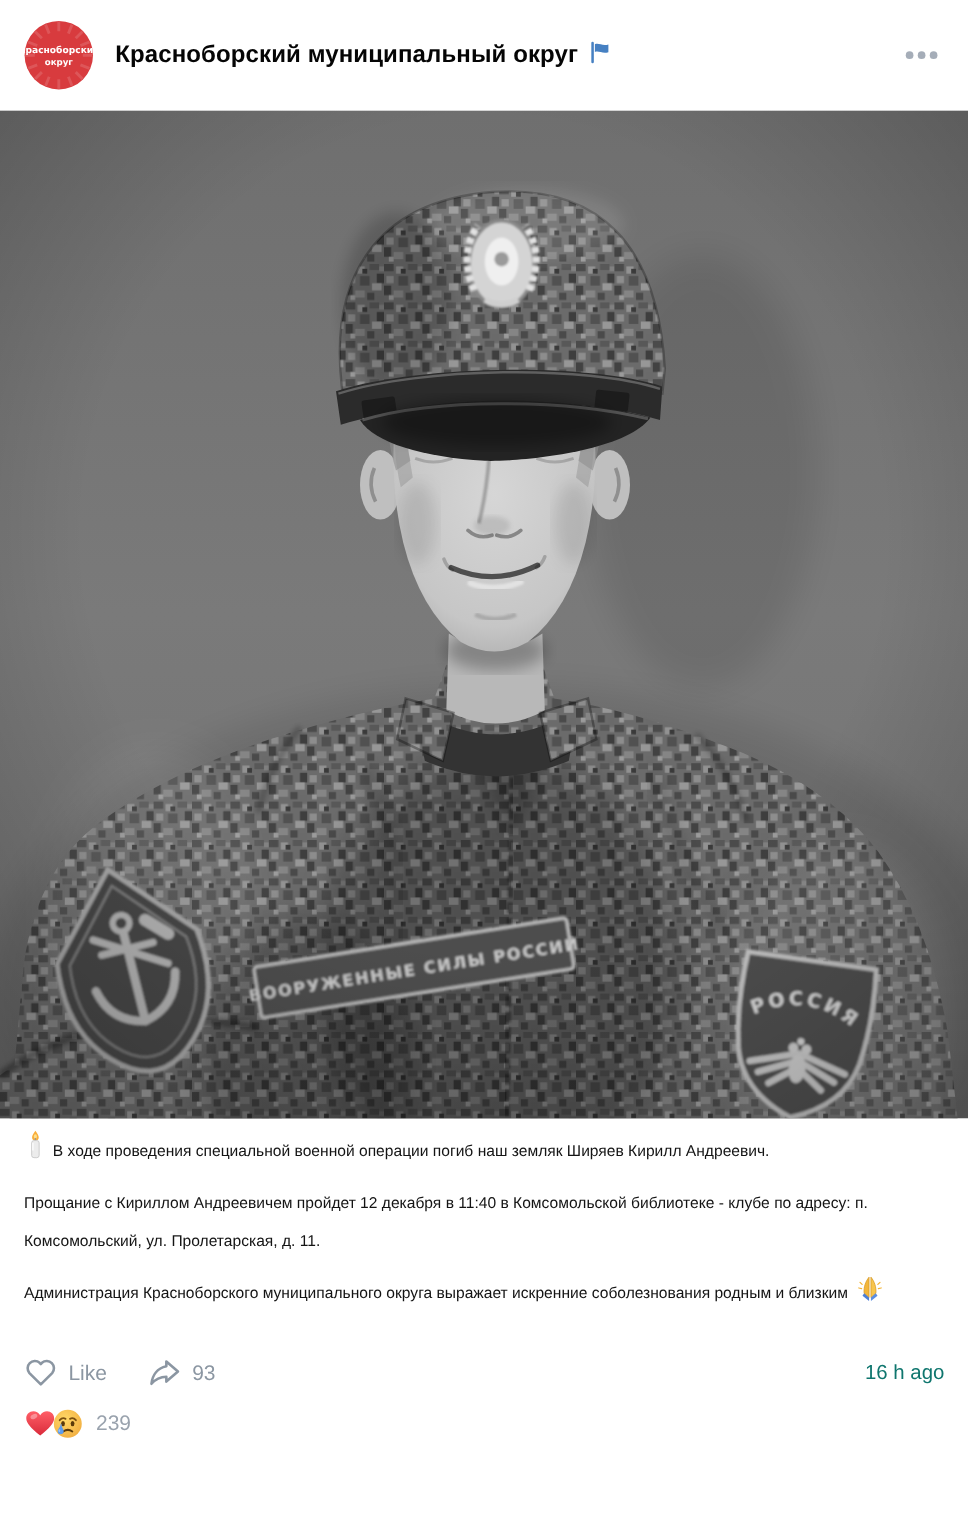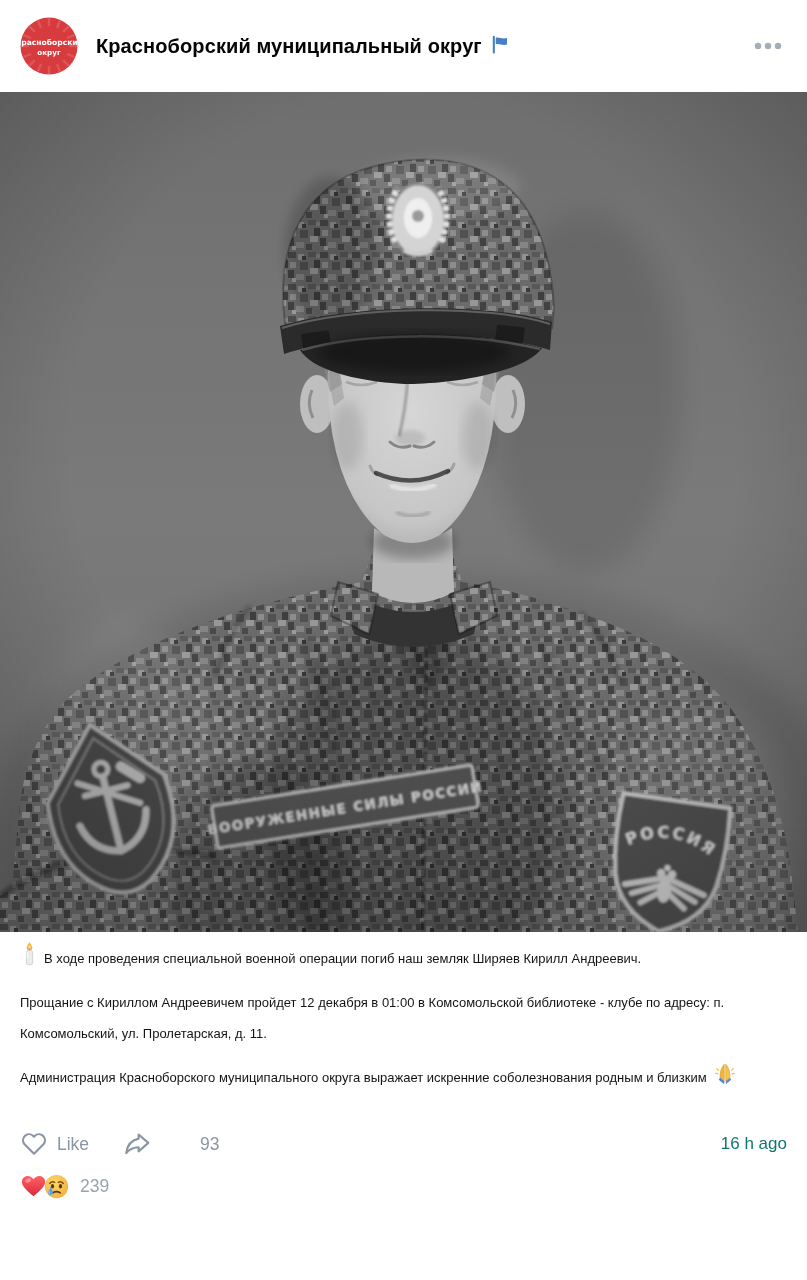--- a/index.html
+++ b/index.html
@@ -23,21 +23,21 @@
   .text-block p{margin:0 0 13px;}
   .text-block p:last-child{margin-bottom:16px;}
   .emoji{display:inline-block;vertical-align:-4px;line-height:0;}
   .emoji.lead{margin-right:5px;}
   .emoji.trail{margin-left:6px;}
 
   
   .actions{display:flex;align-items:center;padding:16px 20px 4px;flex:0 0 auto;}
   .action{display:flex;align-items:center;color:#8b96a2;font-size:17.5px;font-weight:500;cursor:pointer;}
   .action .label{margin-left:9px;}
-  .action + .action{margin-left:34px;gap:40px;}
+  .action + .action{margin-left:34px;}
   .timestamp{margin-left:auto;color:#0f766e;font-size:17px;font-weight:400;}
 
   
   .reactions{display:flex;align-items:center;padding:12px 20px 16px;flex:0 0 auto;cursor:pointer;}
   .rx-emoji{display:inline-block;line-height:0;}
   .rx-emoji + .rx-emoji{margin-left:-4px;}
   .rx-count{margin-left:10px;color:#99a2ad;font-size:17.5px;font-weight:500;}
 </style>
 </head>
 <body>
@@ -265,21 +265,21 @@
       <span class="emoji lead">
         <svg width="19" height="27" viewBox="0 0 22 30">
           <path d="M11 2 C13 5 14.2 6.6 14.2 8.4 A3.2 3.2 0 0 1 7.8 8.4 C7.8 6.6 9 5 11 2 Z" fill="#f9ae3b"></path>
           <ellipse cx="11" cy="7.6" rx="1.5" ry="2.2" fill="#ffe08a"></ellipse>
           <path d="M 11 9 L 11 11.5" stroke="#9a9a9a" stroke-width="1.2"></path>
           <rect x="7.4" y="11.5" width="7.2" height="16.5" rx="2.2" fill="#ececec" stroke="#c9c9c9" stroke-width="0.9"></rect>
           <path d="M 8.6 13.5 Q 8.6 18 8.6 21" stroke="#fafafa" stroke-width="1.6" fill="none"></path>
         </svg>
       </span><span>В ходе проведения специальной военной операции погиб наш земляк Ширяев Кирилл Андреевич.</span>
     </p>
-    <p><span>Прощание с Кириллом Андреевичем пройдет 12 декабря в 01:00 в Комсомольской библиотеке - клубе по адресу: п. Комсомольский, ул. Пролетарская, д. 11.</span></p>
+    <p><span>Прощание с Кириллом Андреевичем пройдет 12 декабря в 11:40 в Комсомольской библиотеке - клубе по адресу: п. Комсомольский, ул. Пролетарская, д. 11.</span></p>
     <p><span>Администрация Красноборского муниципального округа выражает искренние соболезнования родным и близким</span><span class="emoji trail">
         <svg width="24" height="24" viewBox="0 0 36 36">
           <path d="M16.8 3.5 C12.3 9 10 16 10.7 23.5 L16.8 29 Z" fill="#f3b63a" stroke="#d89a24" stroke-width="1" stroke-linejoin="round"></path>
           <path d="M19.2 3.5 C23.7 9 26 16 25.3 23.5 L19.2 29 Z" fill="#f8c54d" stroke="#d89a24" stroke-width="1" stroke-linejoin="round"></path>
           <path d="M10.7 23.5 L16.8 29 L16.8 33.2 L8.6 26.6 Z" fill="#4d7fd6"></path>
           <path d="M25.3 23.5 L19.2 29 L19.2 33.2 L27.4 26.6 Z" fill="#5b8de0"></path>
           <path d="M5.5 10 L8.2 12.5 M30.5 10 L27.8 12.5 M4 17 L7.5 17.8 M32 17 L28.5 17.8" stroke="#f3b63a" stroke-width="1.6" stroke-linecap="round"></path>
         </svg>
       </span>
     </p>

